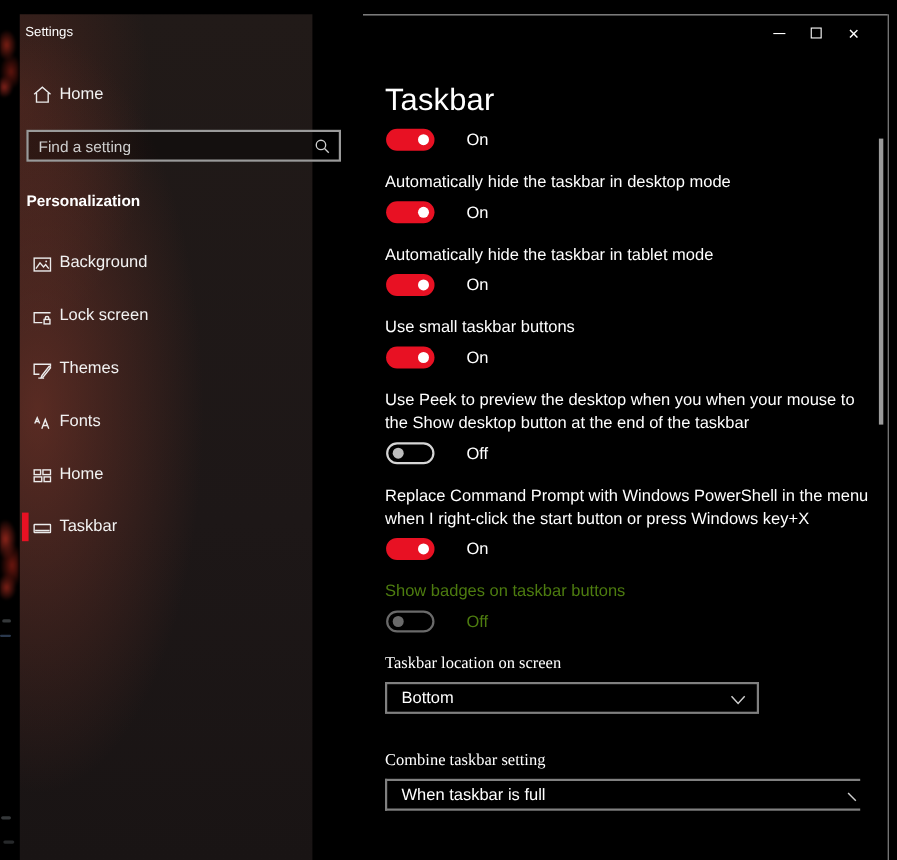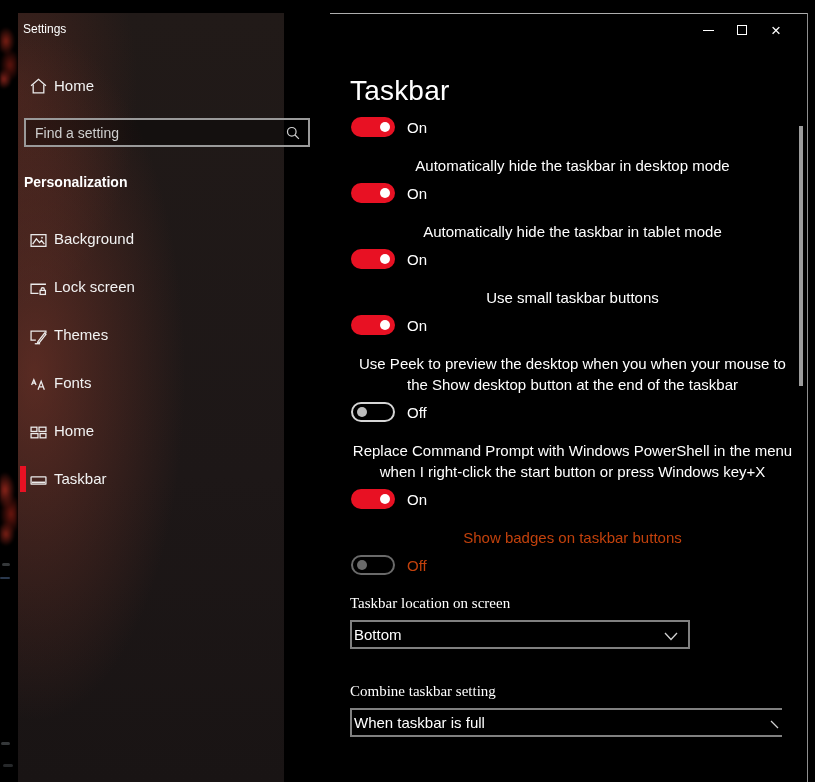--- a/index.html
+++ b/index.html
@@ -56,36 +56,36 @@
   .caption-controls{position:absolute;right:14px;top:2px;display:flex;}
   .cap-btn{width:34px;height:28px;display:flex;align-items:center;justify-content:center;color:#fff;}
   .min-glyph{width:11px;height:1px;background:#fff;}
   .max-glyph{width:10px;height:10px;border:1px solid #fff;}
   .close-glyph{font-size:17px;line-height:17px;color:#fff;font-weight:400;}
 
   .content{padding:0 0 0 20px;}
   h1.page-title{margin:0;padding-top:58px;font-size:28px;font-weight:300;line-height:38px;
     letter-spacing:0.2px;color:#fff;}
   .setting-label{margin-top:15px;font-size:15px;line-height:21px;max-width:445px;color:#fff;}
-  .group + .group .setting-label{margin-top:12px;text-align:center;}
+  .group + .group .setting-label{margin-top:12px;}
   .group{margin-bottom:0;}
   .toggle-row{display:flex;align-items:center;margin:7px 0 18px 1px;height:20px;}
   .toggle{position:relative;width:44px;height:20px;border-radius:10px;flex:0 0 auto;}
   .toggle.on{background:#e81123;}
   .toggle.on .knob{position:absolute;right:5px;top:5px;width:10px;height:10px;border-radius:50%;background:#fff;}
   .toggle.off{border:2px solid #d6d6d6;background:transparent;}
   .toggle.off .knob{position:absolute;left:4px;top:3px;width:10px;height:10px;border-radius:50%;background:#bdbdbd;}
   .toggle.disabled{border-color:#6a6a6a;}
   .toggle.disabled .knob{background:#6a6a6a;}
-  .state-label{margin-left:12px;font-size:15px;color:#fff;text-align:center;}
-  .group.disabled .setting-label,.group.disabled .state-label{color:#c2410c;}
+  .state-label{margin-left:29px;font-size:15px;color:#fff;text-align:center;}
+  .group.disabled .setting-label,.group.disabled .state-label{color:#4d7c0f;}
 
   .dd-group .setting-label{margin-top:0;font-family:Liberation Serif, serif;}
   .dropdown{position:relative;margin-top:6px;width:340px;height:29px;border:2px solid #808080;
-    background:#000;display:flex;align-items:center;padding:0 28px 0 2px;}
+    background:#000;display:flex;align-items:center;padding:0 28px 0 13px;}
   .dropdown .dd-value{font-size:15px;color:#fff;white-space:nowrap;}
   .dropdown .chev{position:absolute;right:10px;top:10px;}
   .dropdown.wide{width:432px;border-right:none;}
   .dropdown.wide .chev{right:2px;}
   .dd-spacer1{height:32px;}
   .scroll-thumb{position:absolute;left:469px;top:112px;width:4px;height:260px;background:#9c9c9c;}
 </style>
 </head>
 <body>
 

